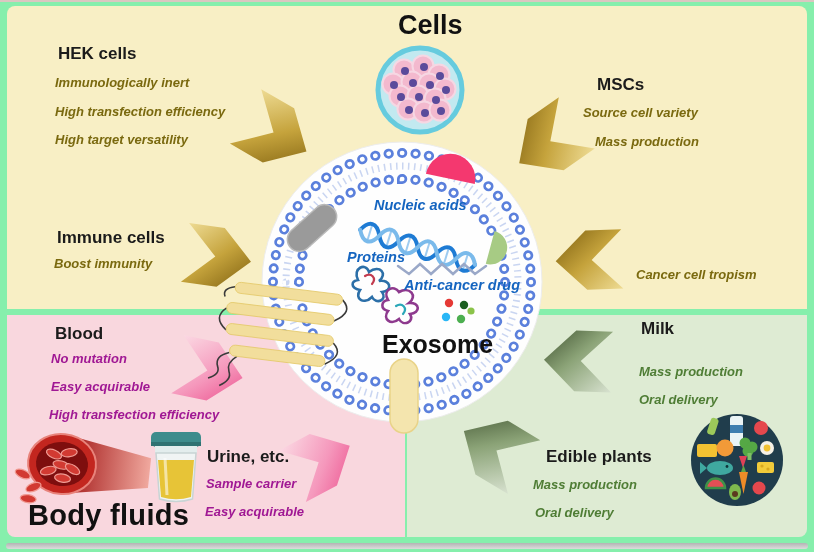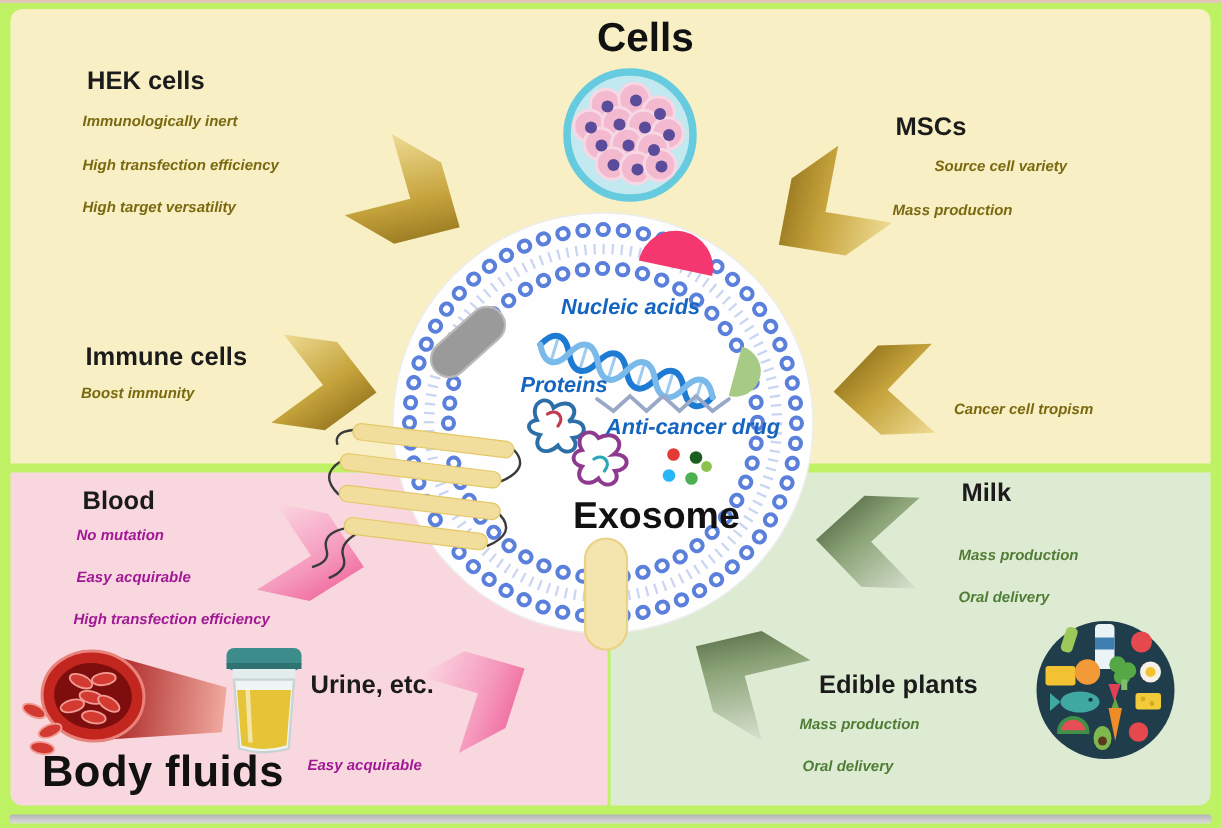--- a/index.html
+++ b/index.html
@@ -1,28 +1,28 @@
 <!DOCTYPE html>
 <html><head>
 <meta charset="utf-8">
 <style>
   html,body{margin:0;padding:0;background:#fff;}
-  #canvas{position:relative;width:814px;height:552px;background:#bef264;overflow:hidden;
+  #canvas{position:relative;width:814px;height:552px;background:#86efac;overflow:hidden;
           font-family:"Liberation Sans",sans-serif;}
   .region{position:absolute;z-index:1;}
   #region-cells{left:7px;top:6px;width:800px;height:303px;background:#F8EFC5;border-radius:8px 8px 0 0;}
   #region-fluids{left:7px;top:315px;width:398px;height:222px;background:#F9D7DE;border-radius:0 0 0 8px;}
   #region-foods{left:407px;top:315px;width:400px;height:222px;background:#DEEBD3;border-radius:0 0 8px 0;}
   #top-edge{position:absolute;left:0;top:0;width:814px;height:2px;background:#E9BFC4;opacity:.85;z-index:1;}
   #bottom-shadow{position:absolute;left:6px;top:543px;width:802px;height:6px;z-index:1;
                  background:linear-gradient(#B4B4B4,#DCDCDC);border-radius:3px;}
   #fig-svg{position:absolute;left:0;top:0;z-index:2;}
   .lbl{position:absolute;z-index:3;white-space:nowrap;line-height:1.1;}
   .head{font-weight:700;font-size:17px;color:#1b1b1b;}
-  .item{font-weight:700;font-style:italic;font-size:10px;}
+  .item{font-weight:700;font-style:italic;font-size:13px;}
   .olive{color:#7A690F;}
   .magenta{color:#A01894;}
   .grn{color:#4F7D35;}
   .title-big{font-weight:700;font-size:29px;color:#111;letter-spacing:.3px;}
   .title-top{font-weight:700;font-size:27px;color:#111;}
   .cargo{font-weight:700;font-style:italic;font-size:14.5px;color:#1565C0;}
   .exo{font-weight:700;font-size:25px;color:#111;}
 </style>
 </head>
 <body>
@@ -236,34 +236,35 @@
   </svg>
 
   <div class="lbl title-top" style="left:398px;top:11px;">Cells</div>
 
   <div class="lbl head" style="left:58px;top:45px;">HEK cells</div>
   <div class="lbl item olive" style="left:55px;top:76px;">Immunologically inert</div>
   <div class="lbl item olive" style="left:55px;top:105px;">High transfection efficiency</div>
   <div class="lbl item olive" style="left:55px;top:133px;">High target versatility</div>
 
   <div class="lbl head" style="left:597px;top:76px;">MSCs</div>
-  <div class="lbl item olive" style="left:623px;top:106px;text-align:right;">Source cell variety</div>
+  <div class="lbl item olive" style="left:583px;top:106px;text-align:right;">Source cell variety</div>
   <div class="lbl item olive" style="left:595px;top:135px;">Mass production</div>
 
   <div class="lbl head" style="left:57px;top:229px;">Immune cells</div>
   <div class="lbl item olive" style="left:54px;top:257px;">Boost immunity</div>
 
   <div class="lbl item olive" style="left:636px;top:268px;">Cancer cell tropism</div>
 
   <div class="lbl head" style="left:55px;top:325px;">Blood</div>
   <div class="lbl item magenta" style="left:51px;top:352px;">No mutation</div>
   <div class="lbl item magenta" style="left:51px;top:380px;">Easy acquirable</div>
   <div class="lbl item magenta" style="left:49px;top:408px;">High transfection efficiency</div>
 
   <div class="lbl head" style="left:207px;top:448px;">Urine, etc.</div>
+  <div class="lbl item magenta" style="left:206px;top:477px;">Sample carrier</div>
   <div class="lbl item magenta" style="left:205px;top:505px;">Easy acquirable</div>
 
   <div class="lbl head" style="left:641px;top:320px;">Milk</div>
   <div class="lbl item grn" style="left:639px;top:365px;">Mass production</div>
   <div class="lbl item grn" style="left:639px;top:393px;">Oral delivery</div>
 
   <div class="lbl head" style="left:546px;top:448px;">Edible plants</div>
   <div class="lbl item grn" style="left:533px;top:478px;">Mass production</div>
   <div class="lbl item grn" style="left:535px;top:506px;">Oral delivery</div>
 

